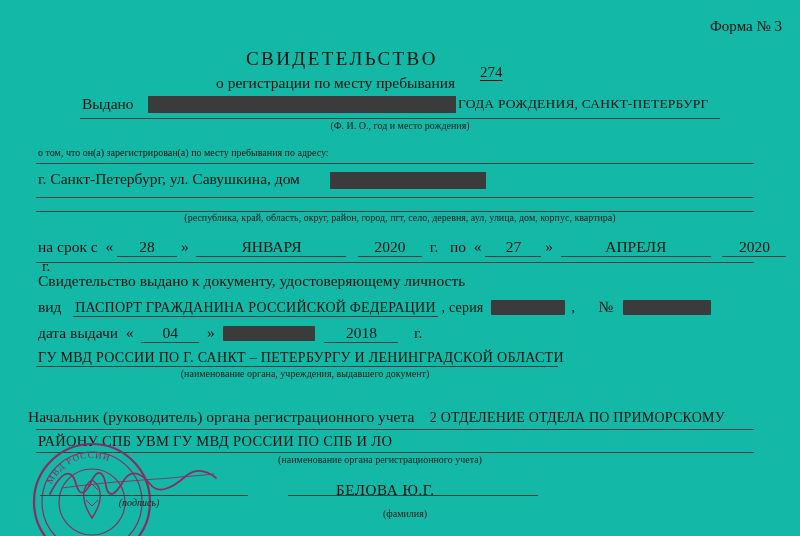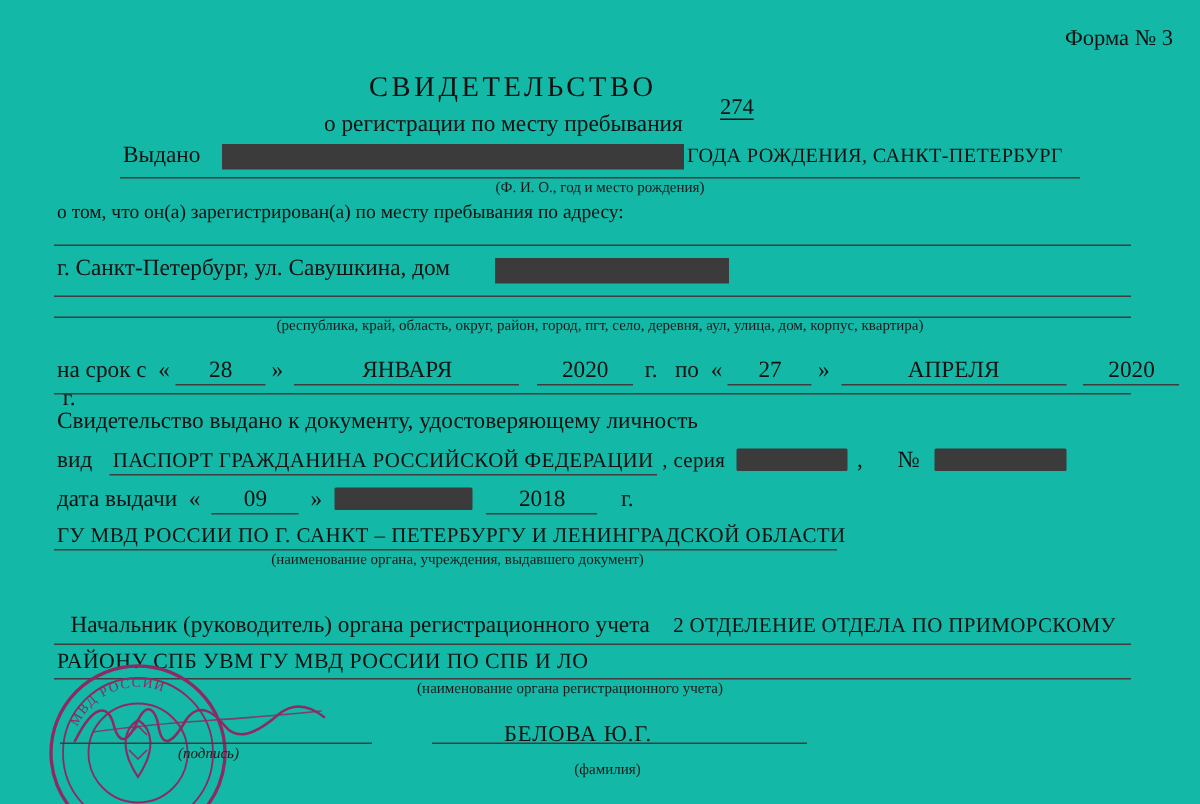--- a/index.html
+++ b/index.html
@@ -98,22 +98,22 @@
     font-size: 13.5px;
     letter-spacing: 0.2px;
   }
   #rule-1 { left: 80px; top: 118px; width: 640px; }
   #hint-1 { position: absolute; left: 260px; top: 120px; width: 280px; }
 
   
   #about-line {
     position: absolute;
     left: 38px;
-    top: 132px;
-    font-size: 13px;
+    top: 144px;
+    font-size: 10px;
   }
   #rule-2 { left: 36px; top: 163px; width: 718px; }
   #addr-text {
     position: absolute;
     left: 38px;
     top: 170px;
     font-size: 15.5px;
   }
   #addr-redact {
     position: absolute;
@@ -145,21 +145,21 @@
   #hint-3 { position: absolute; left: 160px; top: 368px; width: 290px; }
 
   .ul {
     display: inline-block;
     border-bottom: 1px solid #3e3e3e;
     text-align: center;
     padding: 0 2px;
   }
 
   
-  #chief1 { position: absolute; left: 47px; top: 408px; font-size: 15.5px; }
+  #chief1 { position: absolute; left: 28px; top: 408px; font-size: 15.5px; }
   #rule-7 { left: 36px; top: 429px; width: 718px; }
   #chief2 { position: absolute; left: 38px; top: 433px; font-size: 14.5px; letter-spacing: 0.3px; }
   #rule-8 { left: 36px; top: 452px; width: 718px; }
   #hint-4 { position: absolute; left: 200px; top: 454px; width: 360px; }
 
   
   #rule-9  { left: 40px; top: 495px; width: 208px; }
   #rule-10 { left: 288px; top: 495px; width: 250px; }
   #hint-5 { position: absolute; left: 64px; top: 497px; width: 150px; font-style: italic; }
   #hint-6 { position: absolute; left: 330px; top: 508px; width: 150px; }
@@ -243,21 +243,21 @@
     <span class="redact" style="width:74px;margin:0 2px 2px 4px"></span>
     <span>,</span>
     <span>&nbsp;&nbsp;&nbsp;&nbsp;</span>
     <span>№</span>
     <span class="redact" style="width:88px;margin:0 0 2px 6px"></span>
   </div>
 
   <div id="idline3">
     <span>дата выдачи</span>
     <span>&nbsp;«&nbsp;</span>
-    <span class="ul" style="width:54px">09</span>
+    <span class="ul" style="width:54px">04</span>
     <span>&nbsp;»&nbsp;</span>
     <span class="redact" style="width:92px;margin:0 6px 2px 0"></span>
     <span class="ul" style="width:70px">2018</span>
     <span>&nbsp;&nbsp;</span>
     <span>г.</span>
   </div>
 
   <div id="idline4">ГУ  МВД  РОССИИ  ПО  Г. САНКТ – ПЕТЕРБУРГУ  И  ЛЕНИНГРАДСКОЙ ОБЛАСТИ</div>
   <div class="rule" id="rule-6"></div>
   <div class="small" id="hint-3">(наименование органа, учреждения, выдавшего документ)</div>

